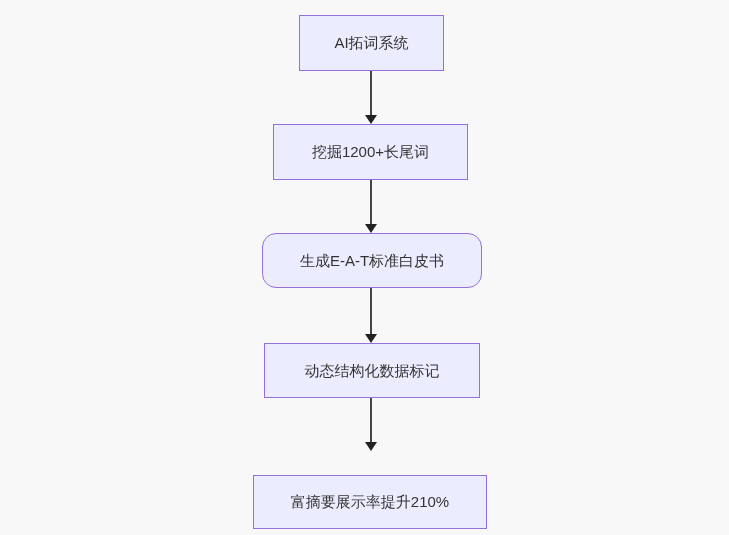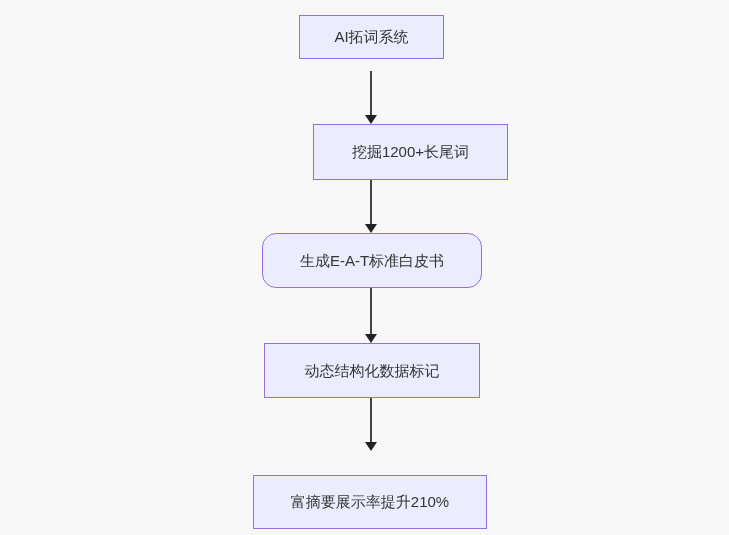--- a/index.html
+++ b/index.html
@@ -20,22 +20,22 @@
     background: #ECECFF;
     border: 1px solid #9370DB;
     color: #333333;
     font-size: 15px;
     display: flex;
     align-items: center;
     justify-content: center;
     text-align: center;
     line-height: 1.2;
   }
-  .node-1 { left: 299px; top: 15px;  width: 145px; height: 44px; }
-  .node-2 { left: 273px; top: 124px; width: 195px; height: 56px; margin-left: 40px; }
+  .node-1 { left: 299px; top: 15px;  width: 145px; height: 56px; }
+  .node-2 { left: 273px; top: 124px; width: 195px; height: 56px; }
   .node-3 { left: 262px; top: 233px; width: 220px; height: 55px; border-radius: 14px; }
   .node-4 { left: 264px; top: 343px; width: 216px; height: 55px; }
   .node-5 { left: 253px; top: 451px; width: 234px; height: 54px; margin-top: 24px; }
   .edge {
     position: absolute;
     width: 12px;
     display: flex;
     flex-direction: column;
     align-items: center;
   }

